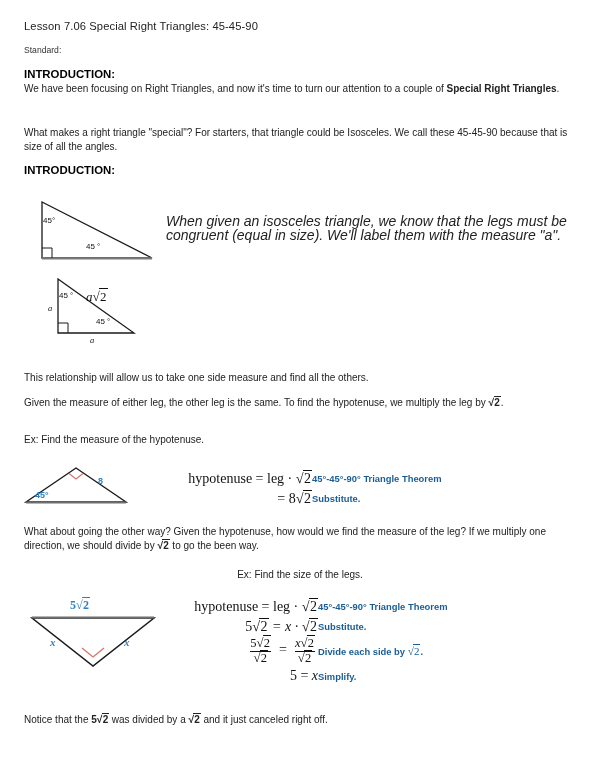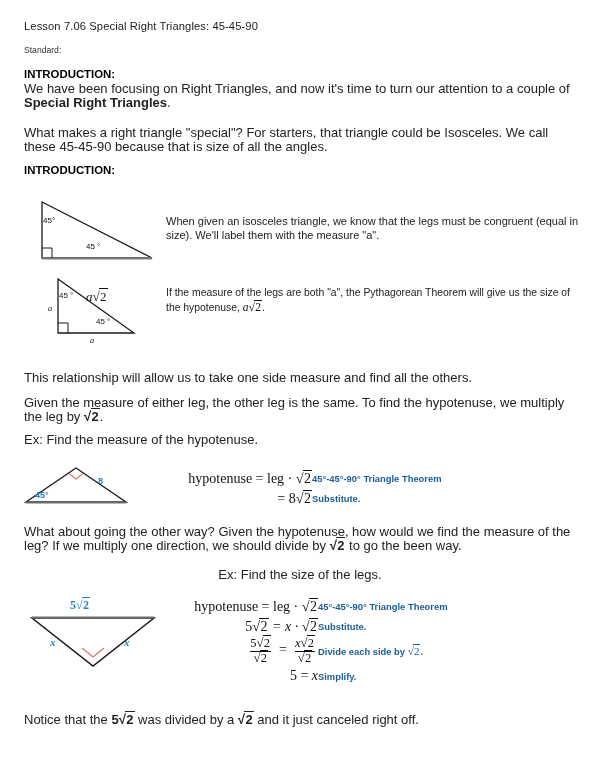--- a/index.html
+++ b/index.html
@@ -42,21 +42,21 @@
     font-weight: bold;
     color: #000;
   }
   #intro-head { top: 68px; }
   #instruction-head { top: 164px; }
 
   .para {
     position: absolute;
     left: 24px;
     width: 552px;
-    font-size: 13px;
+    font-size: 10px;
     line-height: 14.4px;
     color: #222;
   }
   #intro-para { top: 82px; }
   #special-para { top: 126px; }
   #relationship-para { top: 371px; }
   #multiply-para { top: 396px; }
   #ex1-label { top: 433px; }
   #otherway-para { top: 525px; }
   #ex2-label { top: 568px; text-align: center; }
@@ -76,21 +76,21 @@
     margin-left: -0.06em;
   }
   .radb { font-weight: bold; }
 
   
   .diagram {
     position: absolute;
   }
   #fig1 { left: 34px; top: 198px; }
   #fig2 { left: 34px; top: 275px; }
-  #fig1-text { position: absolute; left: 166px; top: 214px; width: 420px; font-size: 11px; line-height: 14.2px; color: #222;}
+  #fig1-text { position: absolute; left: 166px; top: 214px; width: 420px; font-size: 14px; line-height: 14.2px; color: #222; font-style: italic;}
   #fig2-text { position: absolute; left: 166px; top: 286px; width: 420px; font-size: 10.4px; line-height: 14.2px; color: #222;}
 
   #ex1-fig { left: 22px; top: 462px; }
   #ex2-fig { left: 18px; top: 596px; }
 
   .fig-label {
     position: absolute;
     font-size: 8px;
     color: #111;
     font-family: "Liberation Sans", sans-serif;
@@ -204,21 +204,20 @@
       <polygon points="24,4 24,58 100,58" fill="none" stroke="#1a1a1a" stroke-width="1.3"></polygon>
       <polyline points="24,48 34,48 34,58" fill="none" stroke="#1a1a1a" stroke-width="1"></polyline>
     </svg>
     <div class="fig-label" style="left:25px; top:16px;">45 °</div>
     <div class="fig-label" style="left:62px; top:42px;">45 °</div>
     <div class="fig-label ital" style="left:14px; top:28px;">a</div>
     <div class="fig-label ital" style="left:56px; top:60px;">a</div>
     <div class="fig-label math" style="left:52px; top:14px;"><span>a</span><span class="rad"><span class="rsym">√</span><span class="rbody" style="font-style:normal;">2</span></span></div>
   </div>
 
-  <div id="fig2-text"><span>If the measure of the legs are both "a", the Pythagorean Theorem will give us the size of the hypotenuse, </span><span class="fig-label math" style="position:static; font-size:11.5px;">a<span class="rad"><span class="rsym">√</span><span class="rbody" style="font-style:normal;">2</span></span></span><span>.</span></div>
 
   <div class="para" id="relationship-para">This relationship will allow us to take one side measure and find all the others.</div>
 
   <div class="para" id="multiply-para"><span>Given the measure of either leg, the other leg is the same.  To find the hypotenuse, we multiply the leg by </span><span class="rad radb"><span class="rsym">√</span><span class="rbody">2</span></span><span>.</span></div>
 
   <div class="para" id="ex1-label">Ex:  Find the measure of the hypotenuse.</div>
 
   <div class="diagram" id="ex1-fig">
     <svg width="112" height="46" viewBox="0 0 112 46">
       <polygon points="4,40 54,6 104,40" fill="none" stroke="#1a1a1a" stroke-width="1.4"></polygon>

